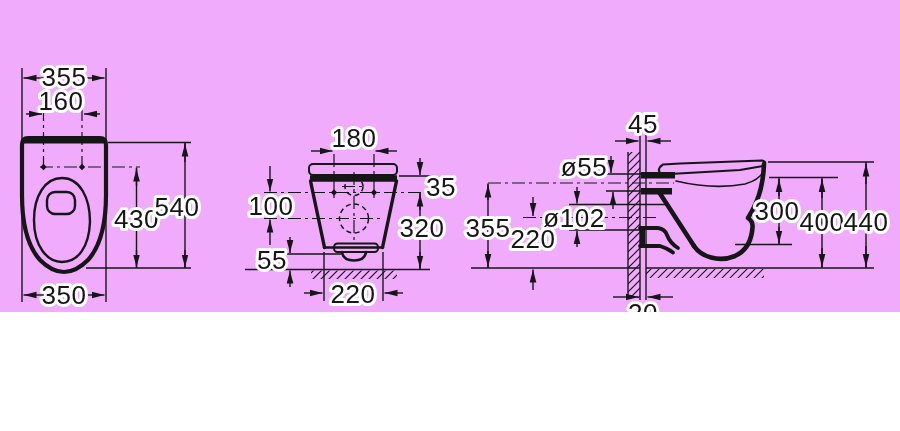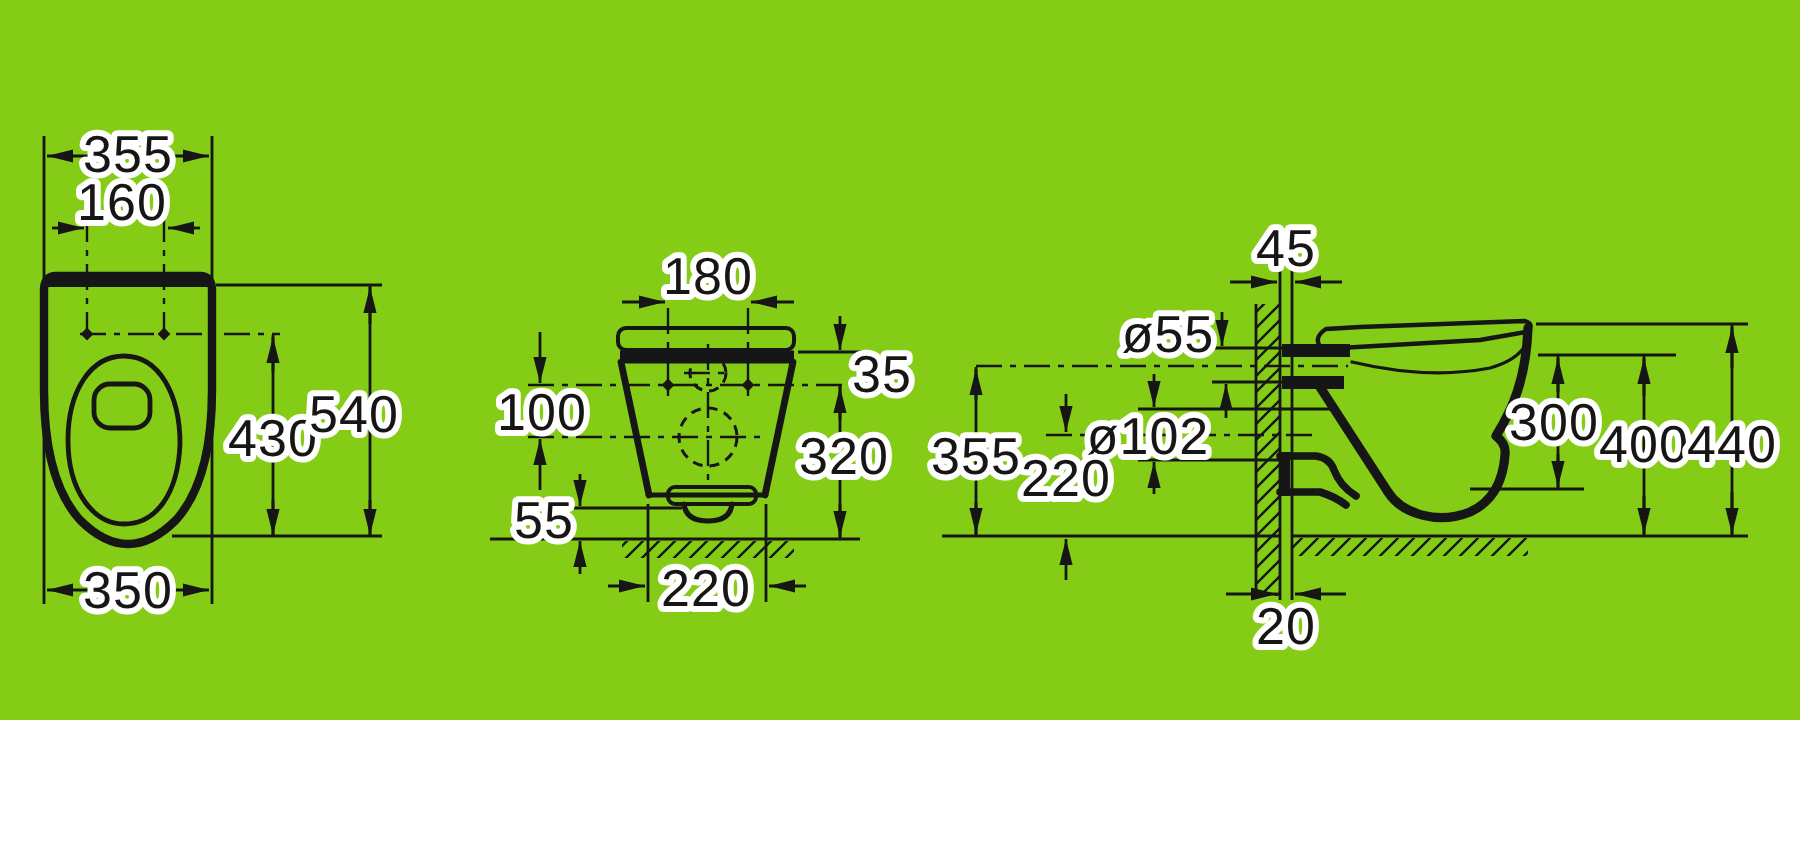--- a/index.html
+++ b/index.html
@@ -1,16 +1,16 @@
 <!DOCTYPE html>
 <html><head>
 <meta charset="utf-8">
 <style>
   html,body{margin:0;padding:0;background:#ffffff;}
-  .stage{width:900px;height:360px;background:#84cc16;position:relative;overflow:hidden;
+  .stage{width:900px;height:312px;background:#f0abfc;position:relative;overflow:hidden;
          font-family:"Liberation Sans",sans-serif;}
   svg{display:block;}
   
   .dl{stroke:#161616;stroke-width:1.4;fill:none;}           
   .cl{stroke:#161616;stroke-width:1.2;fill:none;stroke-dasharray:13,4,3,4;} 
   .out{stroke:#161616;fill:none;stroke-linecap:round;stroke-linejoin:round;}
   .dash{stroke:#161616;stroke-width:1.5;fill:none;stroke-dasharray:5,3.5;}
   text.dim{font-family:"Liberation Sans",sans-serif;font-size:26px;fill:#161616;
            text-anchor:middle;paint-order:stroke;stroke:#ffffff;stroke-width:6px;
            stroke-linejoin:round;letter-spacing:0.5px;}

